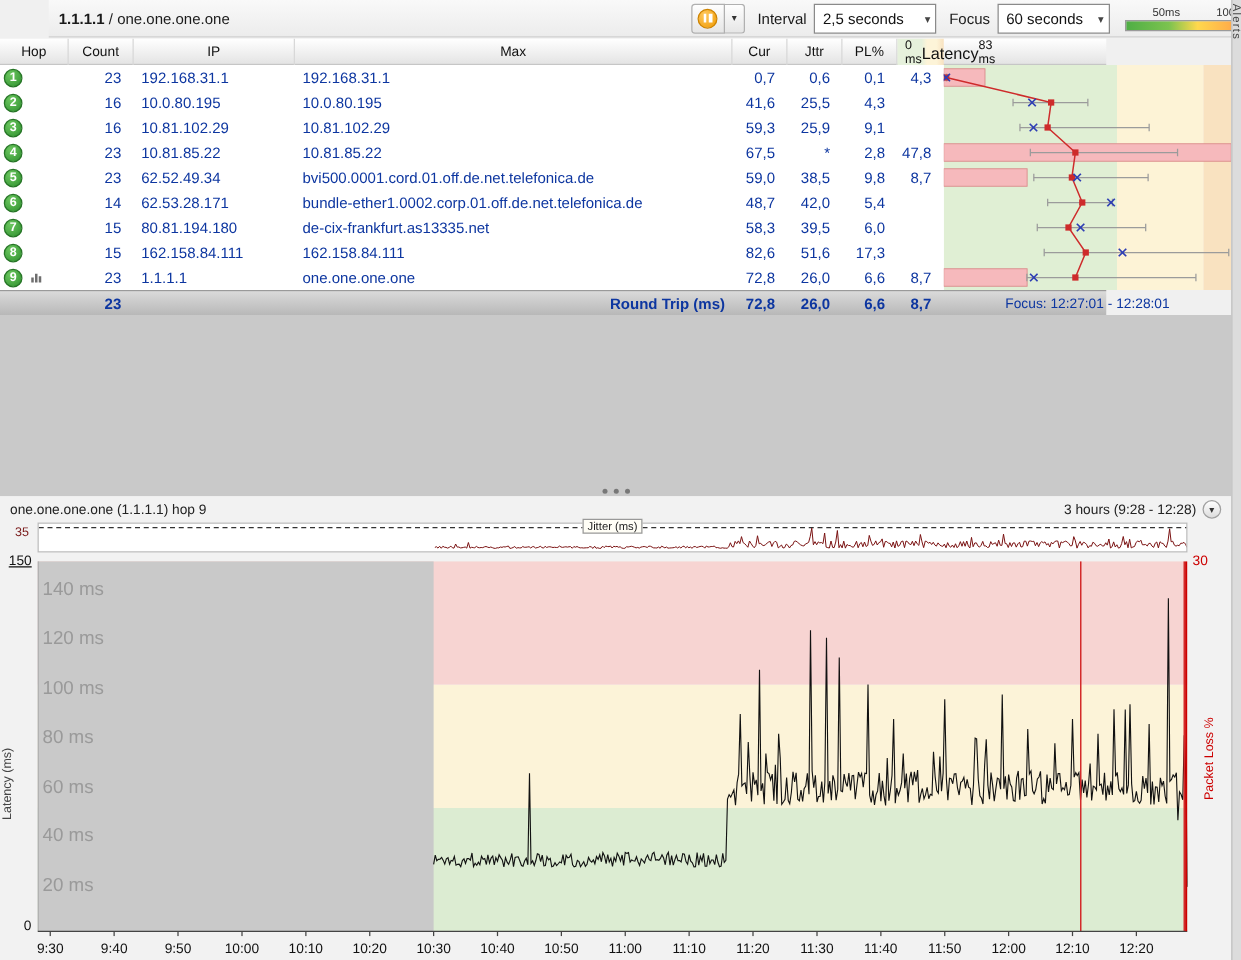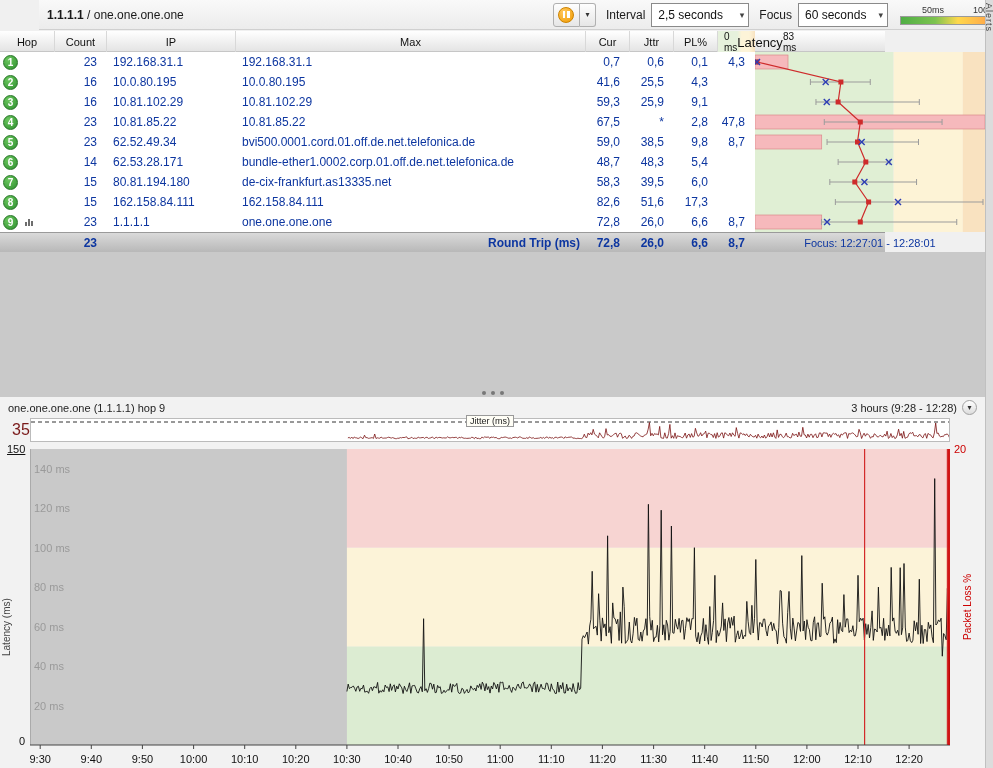--- a/index.html
+++ b/index.html
@@ -102,41 +102,41 @@
   .splitter span { width:4px; height:4px; border-radius:50%; background:#787878; display:block; }
   
   .timeline { position:absolute; top:397px; left:0; width:985px; height:371px; background:#f2f2f2; }
   .tl-header { position:absolute; top:3px; left:8px; width:969px; height:16px; font-size:11px; color:#222; display:flex; align-items:center; }
   .tl-range { margin-left:auto; margin-right:20px; }
   .tl-range-btn {
     position:absolute; right:0; top:0; width:15px; height:15px; border-radius:50%;
     border:1px solid #a0a0a0; background:linear-gradient(#ffffff,#dcdcdc);
     font-size:8px; line-height:1; color:#333; padding:0; cursor:pointer;
   }
-  .jit-max { position:absolute; top:24px; left:12px; font-size:16px; color:#7a1a1a; }
+  .jit-max { position:absolute; top:24px; left:12px; font-size:10px; color:#7a1a1a; }
   .jitter-wrap { position:absolute; left:30px; top:21px; width:920px; height:24px; background:#fff; border:1px solid #bbb; }
   .jit-label {
     position:absolute; top:-4px; left:50%; transform:translateX(-50%);
     font-size:9px; color:#222; background:#fffef6; border:1px solid #999; padding:0 3px; line-height:10px; white-space:nowrap;
   }
   .y-max { position:absolute; top:46px; left:7px; font-size:11px; color:#111;text-decoration:underline; }
   .r-max { position:absolute; top:46px; left:954px; font-size:11px; color:#cc0000; }
   .y-zero { position:absolute; top:338px; left:19px; font-size:11px; color:#111; }
   .ylab-left {
     position:absolute; left:1px; top:140px; height:180px; width:13px;
     writing-mode:vertical-rl; transform:rotate(180deg); text-align:center;
     font-size:10px; color:#444;
   }
   .ylab-right {
     position:absolute; left:962px; top:110px; height:200px; width:13px;
     writing-mode:vertical-rl; transform:rotate(180deg); text-align:center;
     font-size:10px; color:#cc0000;
   }
   .chart-wrap { position:absolute; left:30px; top:52px; width:920px; height:300px; }
-  .band-labels span { position:absolute; left:4px; font-size:11px; color:#9a9a9a; }
+  .band-labels span { position:absolute; left:4px; font-size:15px; color:#9a9a9a; }
   .x-labels { position:absolute; top:356px; left:0; width:985px; height:14px; }
   .x-labels span { position:absolute; top:0; width:40px; text-align:center; font-size:11px; color:#111; }
 </style>
 </head>
 <body>
 
 <div class="app">
 
   <div class="alerts-tab">
     <span class="alerts-text">Alerts</span>
@@ -251,21 +251,21 @@
           <div class="c-num">8,7</div>
         </div>
         <div class="trow">
           <div class="c-hop">
             <span class="hop-badge">6</span>
           </div>
           <div class="c-count">14</div>
           <div class="c-ip">62.53.28.171</div>
           <div class="c-name">bundle-ether1.0002.corp.01.off.de.net.telefonica.de</div>
           <div class="c-num">48,7</div>
-          <div class="c-num">48,3</div>
+          <div class="c-num">42,0</div>
           <div class="c-num">5,4</div>
           <div class="c-num"></div>
         </div>
         <div class="trow">
           <div class="c-hop">
             <span class="hop-badge">7</span>
           </div>
           <div class="c-count">15</div>
           <div class="c-ip">80.81.194.180</div>
           <div class="c-name">de-cix-frankfurt.as13335.net</div>
@@ -397,21 +397,21 @@
     <span class="jit-max">35</span>
     <div class="jitter-wrap">
       <svg id="jitsvg" width="918" height="22">
           <line x1="0" y1="3" x2="920" y2="3" stroke="#333" stroke-width="1" stroke-dasharray="4 3"></line>
           <path d="M316.9 18.9 L318.2 18.4 L319.4 19.5 L320.7 18.0 L322.0 19.6 L323.3 18.0 L324.6 18.8 L325.8 18.9 L327.1 19.5 L328.4 18.9 L329.7 17.9 L330.9 19.2 L332.2 19.5 L333.5 16.2 L334.8 18.7 L336.1 18.6 L337.3 19.3 L338.6 19.2 L339.9 18.9 L341.2 18.6 L342.4 19.5 L343.7 15.0 L345.0 19.5 L346.3 18.8 L347.6 19.1 L348.8 19.2 L350.1 18.1 L351.4 19.0 L352.7 19.2 L353.9 19.0 L355.2 19.1 L356.5 18.5 L357.8 18.2 L359.1 18.7 L360.3 19.1 L361.6 18.6 L362.9 19.1 L364.2 19.6 L365.4 19.7 L366.7 19.2 L368.0 19.3 L369.3 18.6 L370.6 18.9 L371.8 18.4 L373.1 18.6 L374.4 18.2 L375.7 17.8 L376.9 19.7 L378.2 19.5 L379.5 19.0 L380.8 18.2 L382.1 19.6 L383.3 19.1 L384.6 19.3 L385.9 19.3 L387.2 18.2 L388.4 18.8 L389.7 18.8 L391.0 18.6 L392.3 18.4 L393.6 19.4 L394.8 18.4 L396.1 18.3 L397.4 19.4 L398.7 19.1 L399.9 18.8 L401.2 18.0 L402.5 19.0 L403.8 19.5 L405.1 18.0 L406.3 19.0 L407.6 18.5 L408.9 18.4 L410.2 18.7 L411.4 19.0 L412.7 18.8 L414.0 19.0 L415.3 18.9 L416.6 17.8 L417.8 18.6 L419.1 18.9 L420.4 18.6 L421.7 18.4 L422.9 18.7 L424.2 18.4 L425.5 18.3 L426.8 19.6 L428.1 18.2 L429.3 18.8 L430.6 18.2 L431.9 18.9 L433.2 19.3 L434.4 19.2 L435.7 19.4 L437.0 19.3 L438.3 19.2 L439.6 19.2 L440.8 18.2 L442.1 18.6 L443.4 19.7 L444.7 18.0 L445.9 19.6 L447.2 19.2 L448.5 19.7 L449.8 19.6 L451.1 17.9 L452.3 19.1 L453.6 17.9 L454.9 18.2 L456.2 18.3 L457.4 17.8 L458.7 19.4 L460.0 18.0 L461.3 18.4 L462.6 18.1 L463.8 18.8 L465.1 18.4 L466.4 19.4 L467.7 19.7 L468.9 19.6 L470.2 18.4 L471.5 18.6 L472.8 18.3 L474.1 18.0 L475.3 18.3 L476.6 18.8 L477.9 19.3 L479.2 18.9 L480.4 19.5 L481.7 18.7 L483.0 18.4 L484.3 18.2 L485.6 18.5 L486.8 19.0 L488.1 17.9 L489.4 18.0 L490.7 18.7 L491.9 19.3 L493.2 19.3 L494.5 19.4 L495.8 18.6 L497.1 19.6 L498.3 17.9 L499.6 18.6 L500.9 19.3 L502.2 18.6 L503.4 19.5 L504.7 19.4 L506.0 19.3 L507.3 19.2 L508.6 19.0 L509.8 18.4 L511.1 19.4 L512.4 18.4 L513.7 19.4 L514.9 18.3 L516.2 17.9 L517.5 19.3 L518.8 18.2 L520.1 19.2 L521.3 18.6 L522.6 19.6 L523.9 18.4 L525.2 18.2 L526.4 19.0 L527.7 18.6 L529.0 18.2 L530.3 18.0 L531.6 18.3 L532.8 19.5 L534.1 17.8 L535.4 18.6 L536.7 18.5 L537.9 18.2 L539.2 18.2 L540.5 17.8 L541.8 19.2 L543.1 19.0 L544.3 19.4 L545.6 19.6 L546.9 19.2 L548.2 19.5 L549.4 19.5 L550.7 19.6 L552.0 18.5 L553.3 15.2 L554.6 18.3 L555.8 18.6 L557.1 14.1 L558.4 15.9 L559.7 13.7 L560.9 15.9 L562.2 10.3 L563.5 15.1 L564.8 16.0 L566.1 17.4 L567.3 18.8 L568.6 13.8 L569.9 15.9 L571.2 17.9 L572.4 19.2 L573.7 17.3 L575.0 9.6 L576.3 16.0 L577.6 15.6 L578.8 17.1 L580.1 17.5 L581.4 16.7 L582.7 15.5 L583.9 14.6 L585.2 14.2 L586.5 18.2 L587.8 15.3 L589.1 14.0 L590.3 14.7 L591.6 19.3 L592.9 18.2 L594.2 17.0 L595.4 19.4 L596.7 19.1 L598.0 16.3 L599.3 17.3 L600.6 19.4 L601.8 17.4 L603.1 17.0 L604.4 14.1 L605.7 13.8 L606.9 14.7 L608.2 15.8 L609.5 16.9 L610.8 17.5 L612.1 17.8 L613.3 16.2 L614.6 15.7 L615.9 14.9 L617.2 10.1 L618.4 3.5 L619.7 16.8 L621.0 14.3 L622.3 16.8 L623.6 14.5 L624.8 15.3 L626.1 15.0 L627.4 15.9 L628.7 7.4 L629.9 18.7 L631.2 19.1 L632.5 19.4 L633.8 13.8 L635.1 18.9 L636.3 19.1 L637.6 14.6 L638.9 5.4 L640.2 19.2 L641.4 16.7 L642.7 19.3 L644.0 13.9 L645.3 19.5 L646.6 16.6 L647.8 17.4 L649.1 17.4 L650.4 18.4 L651.7 18.8 L652.9 17.0 L654.2 14.0 L655.5 19.2 L656.8 16.0 L658.1 15.0 L659.3 18.4 L660.6 14.6 L661.9 18.2 L663.2 17.3 L664.4 9.3 L665.7 13.9 L667.0 17.3 L668.3 16.5 L669.6 13.7 L670.8 17.0 L672.1 15.1 L673.4 14.5 L674.7 12.1 L675.9 18.8 L677.2 14.2 L678.5 14.3 L679.8 15.6 L681.1 15.7 L682.3 18.5 L683.6 14.6 L684.9 19.4 L686.2 13.7 L687.4 18.1 L688.7 17.3 L690.0 14.3 L691.3 13.8 L692.6 19.1 L693.8 13.8 L695.1 14.4 L696.4 16.2 L697.7 16.7 L698.9 14.0 L700.2 17.5 L701.5 13.8 L702.8 16.1 L704.1 17.3 L705.3 8.6 L706.6 14.5 L707.9 19.1 L709.2 13.9 L710.4 14.2 L711.7 15.6 L713.0 14.8 L714.3 16.6 L715.6 14.8 L716.8 16.9 L718.1 17.9 L719.4 15.3 L720.7 16.9 L721.9 17.7 L723.2 18.1 L724.5 16.3 L725.8 19.2 L727.1 15.1 L728.3 17.7 L729.6 18.8 L730.9 17.0 L732.2 19.0 L733.4 16.0 L734.7 19.2 L736.0 17.7 L737.3 14.3 L738.6 18.0 L739.8 14.3 L741.1 18.0 L742.4 13.8 L743.7 17.9 L744.9 19.4 L746.2 10.9 L747.5 18.4 L748.8 15.4 L750.1 15.3 L751.3 17.7 L752.6 18.7 L753.9 17.2 L755.2 14.1 L756.4 17.8 L757.7 17.7 L759.0 19.0 L760.3 18.6 L761.6 14.3 L762.8 16.5 L764.1 15.8 L765.4 15.2 L766.7 18.0 L767.9 13.1 L769.2 17.2 L770.5 17.3 L771.8 8.3 L773.1 15.8 L774.3 16.0 L775.6 19.0 L776.9 15.1 L778.2 18.2 L779.4 15.4 L780.7 15.3 L782.0 18.7 L783.3 16.1 L784.6 14.8 L785.8 18.6 L787.1 18.3 L788.4 13.9 L789.7 14.0 L790.9 17.9 L792.2 13.9 L793.5 13.8 L794.8 14.2 L796.1 14.0 L797.3 17.6 L798.6 15.0 L799.9 18.3 L801.2 15.3 L802.4 14.3 L803.7 15.3 L805.0 14.5 L806.3 17.0 L807.6 15.8 L808.8 18.6 L810.1 14.9 L811.4 16.1 L812.7 14.3 L813.9 13.8 L815.2 13.8 L816.5 19.4 L817.8 14.5 L819.1 15.1 L820.3 14.4 L821.6 13.9 L822.9 14.7 L824.2 16.0 L825.4 17.8 L826.7 17.4 L828.0 10.3 L829.3 13.7 L830.6 19.5 L831.8 16.5 L833.1 14.2 L834.4 17.2 L835.7 14.8 L836.9 15.2 L838.2 16.5 L839.5 19.3 L840.8 17.5 L842.1 18.0 L843.3 14.8 L844.6 15.6 L845.9 17.6 L847.2 18.0 L848.4 16.9 L849.7 16.4 L851.0 17.9 L852.3 17.6 L853.6 15.2 L854.8 17.1 L856.1 12.2 L857.4 19.4 L858.7 18.3 L859.9 14.5 L861.2 18.6 L862.5 16.8 L863.8 19.5 L865.1 18.9 L866.3 15.9 L867.6 10.2 L868.9 16.8 L870.2 14.3 L871.4 19.2 L872.7 12.4 L874.0 19.3 L875.3 18.6 L876.6 18.2 L877.8 15.2 L879.1 13.7 L880.4 14.5 L881.7 13.2 L882.9 16.8 L884.2 16.8 L885.5 16.6 L886.8 17.8 L888.1 15.7 L889.3 15.7 L890.6 17.9 L891.9 18.9 L893.2 15.5 L894.4 14.6 L895.7 19.3 L897.0 14.4 L898.3 15.5 L899.6 15.8 L900.8 17.8 L902.1 18.9 L903.4 13.9 L904.7 4.0 L905.9 14.4 L907.2 14.0 L908.5 17.1 L909.8 17.9 L911.1 17.2 L912.3 17.6 L913.6 15.6 L914.9 15.6 L916.2 14.9 L917.4 16.3 L918.7 19.1" fill="none" stroke="#7a1212" stroke-width="0.8"></path>
         </svg>
       <span class="jit-label">Jitter (ms)</span>
     </div>
 
     <span class="y-max">150</span>
-    <span class="r-max">20</span>
+    <span class="r-max">30</span>
     <span class="y-zero">0</span>
     <div class="ylab-left">Latency (ms)</div>
     <div class="ylab-right">Packet Loss %</div>
 
     <div class="chart-wrap">
       <svg id="mainsvg" width="920" height="300">
           <rect x="0" y="197.3" width="920" height="98.7" fill="#dcecd2"></rect>
           <rect x="0" y="98.7" width="920" height="98.7" fill="#fcf3d8"></rect>
           <rect x="0" y="0.0" width="920" height="98.7" fill="#f7d4d2"></rect>
           <rect x="0" y="0" width="316.9" height="296" fill="#c9c9c9"></rect>

